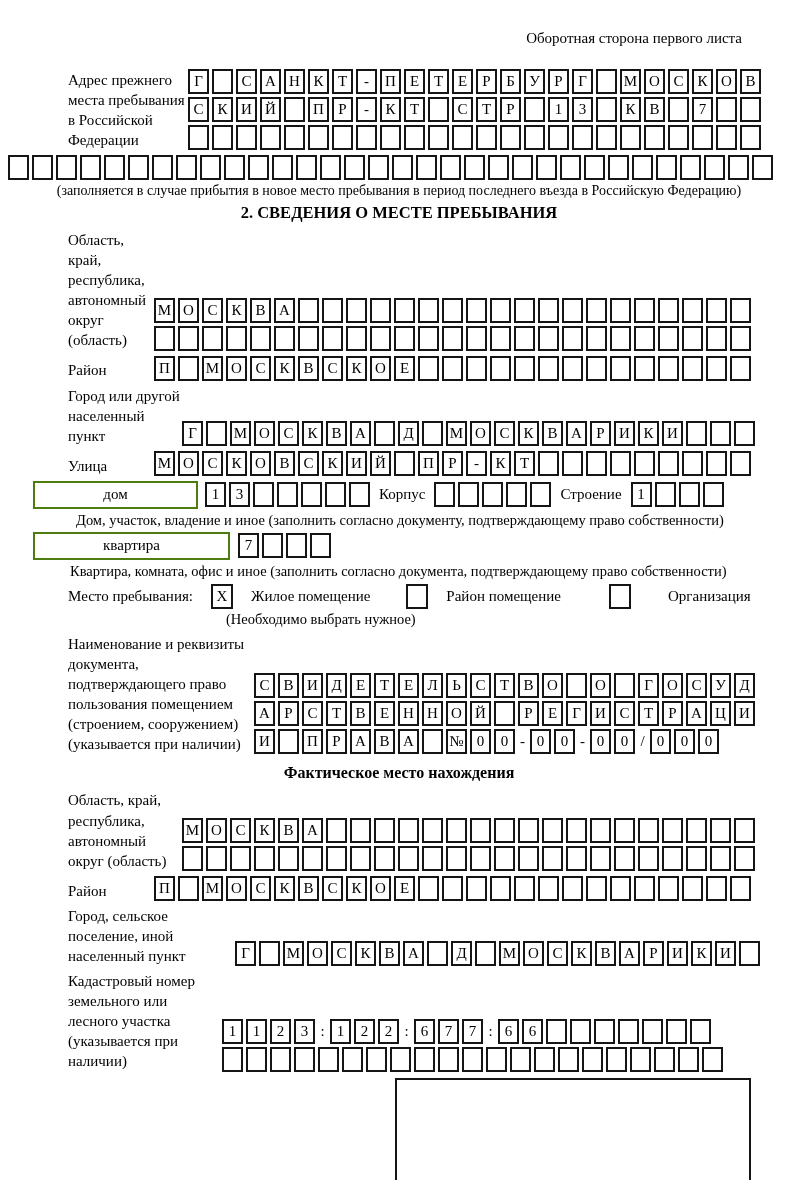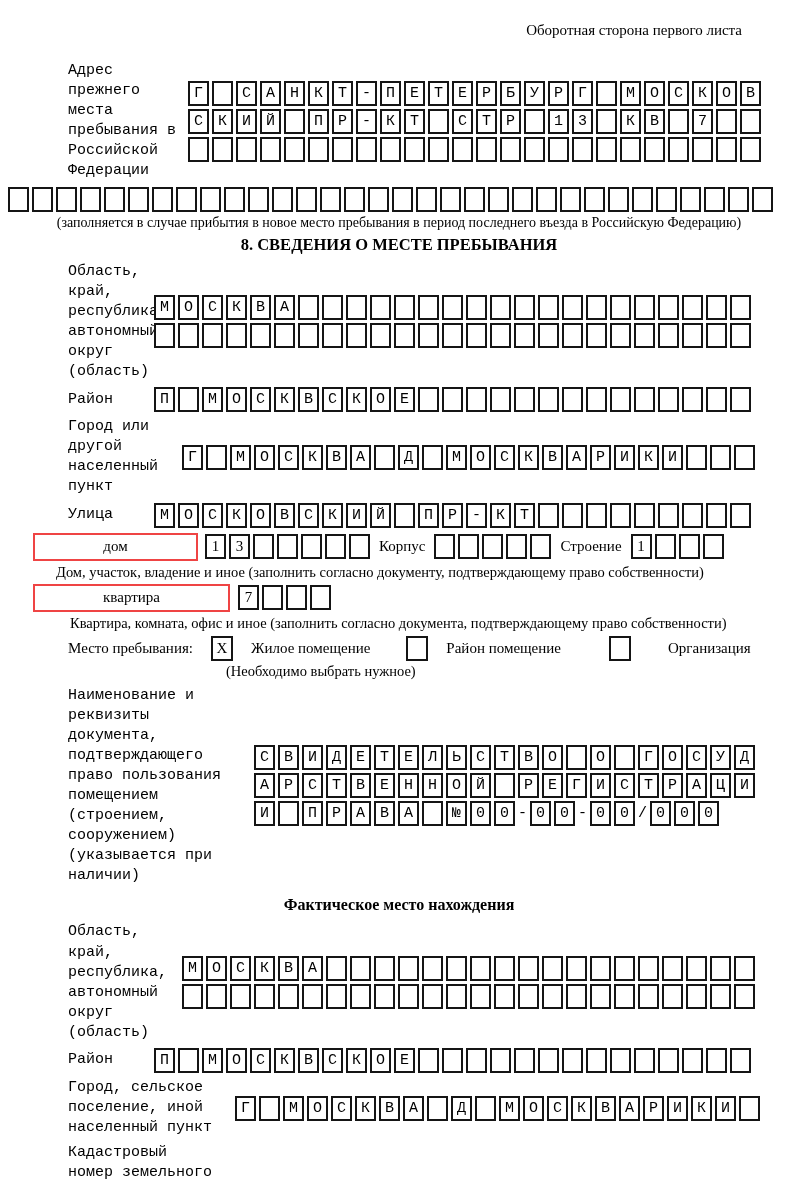--- a/index.html
+++ b/index.html
@@ -1,25 +1,25 @@
 <!DOCTYPE html>
 <html><head>
 <meta charset="utf-8">
 <style>
   * { margin:0; padding:0; box-sizing:border-box; }
   html,body { background:#fff; }
   .page {
     position:relative; width:800px; height:1180px; margin:0 auto;
     background:#fff; color:#000; overflow:hidden;
     font-family:"Liberation Serif","DejaVu Serif",serif;
-    padding:8px 10px 0 8px;
+    padding:16px 10px 0 8px;
   }
   .header-note { text-align:right; font-size:15px; margin:14px 48px 0 0; }
 
-  .field { display:flex; align-items:center; margin-bottom:5px;font-family:Liberation Mono, monospace; }
+  .field { display:flex; align-items:flex-end; margin-bottom:5px; }
   .flabel { font-size:15px; line-height:1.34; flex:none; }
   .ml60 { margin-left:60px; }
   .w118 { width:118px; }
   .w84  { width:84px; }
   .w112 { width:112px; }
   .w165 { width:165px; }
   .w150 { width:150px; }
   .w178 { width:178px; }
 
   .grid { display:flex; flex-direction:column; gap:3px; }
@@ -33,21 +33,21 @@
     width:9px; height:25px; flex:none; display:flex;
     align-items:center; justify-content:center; font-size:15px;
   }
   .fullrow { margin:3px 0 2px 0; }
 
   .center-note { text-align:center; font-size:14px; margin:3px 0 4px 0; }
   .h2 { text-align:center; font-size:16.5px; font-weight:bold; margin:4px 0 7px 0; }
 
   .dom-row { display:flex; align-items:center; margin:2px 0 3px 25px; }
   .widebox {
-    height:28px; border:2px solid #ef4444; display:flex; flex:none;
+    height:28px; border:2px solid #4d7c0f; display:flex; flex:none;
     align-items:center; justify-content:center; font-size:15px;
   }
   .inline-label { font-size:15px; margin:0 9px; flex:none; }
   .small-note { font-size:14.5px; margin:0 0 3px 60px; }
 
   .mesto-row { display:flex; align-items:center; margin:4px 0 2px 60px; font-size:15px;gap:8px; }
   .cb {
     width:22px; height:25px; border:2px solid #151515; flex:none;
     display:flex; align-items:center; justify-content:center; font-size:15px;
   }
@@ -180,21 +180,21 @@
       <span class="cell"></span>
       <span class="cell"></span>
       <span class="cell"></span>
       <span class="cell"></span>
       <span class="cell"></span>
       <span class="cell"></span>
       <span class="cell"></span>
     </div>
   <div class="center-note">(заполняется в случае прибытия в новое место пребывания в период последнего въезда в Российскую Федерацию)</div>
 
-  <div class="h2">8. СВЕДЕНИЯ О МЕСТЕ ПРЕБЫВАНИЯ</div>
+  <div class="h2">2. СВЕДЕНИЯ О МЕСТЕ ПРЕБЫВАНИЯ</div>
 
   <div class="field">
     <div class="flabel w84 ml60">Область, край, республика, автономный округ (область)</div>
     <div class="grid" style="margin-left:2px;">
       <div class="cellrow">
           <span class="cell">М</span>
           <span class="cell">О</span>
           <span class="cell">С</span>
           <span class="cell">К</span>
           <span class="cell">В</span>
@@ -361,21 +361,21 @@
         <span class="cell"></span>
       </div>
     <span class="inline-label">Строение</span>
     <div class="cellrow">
         <span class="cell">1</span>
         <span class="cell"></span>
         <span class="cell"></span>
         <span class="cell"></span>
       </div>
   </div>
-  <div class="small-note" style="margin-left:48px;">Дом, участок, владение и иное (заполнить согласно документу, подтверждающему право собственности)</div>
+  <div class="small-note" style="margin-left:68px;">Дом, участок, владение и иное (заполнить согласно документу, подтверждающему право собственности)</div>
 
   <div class="dom-row">
     <div class="widebox" style="width:197px;">квартира</div>
     <div class="cellrow" style="margin-left:8px;">
         <span class="cell">7</span>
         <span class="cell"></span>
         <span class="cell"></span>
         <span class="cell"></span>
       </div>
   </div>

